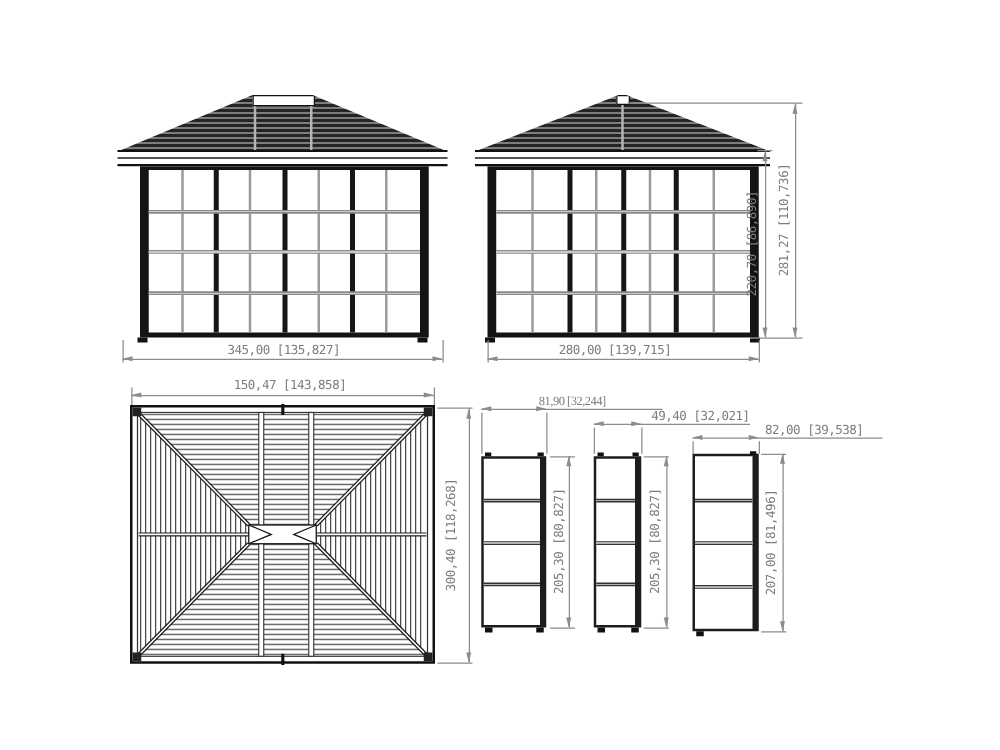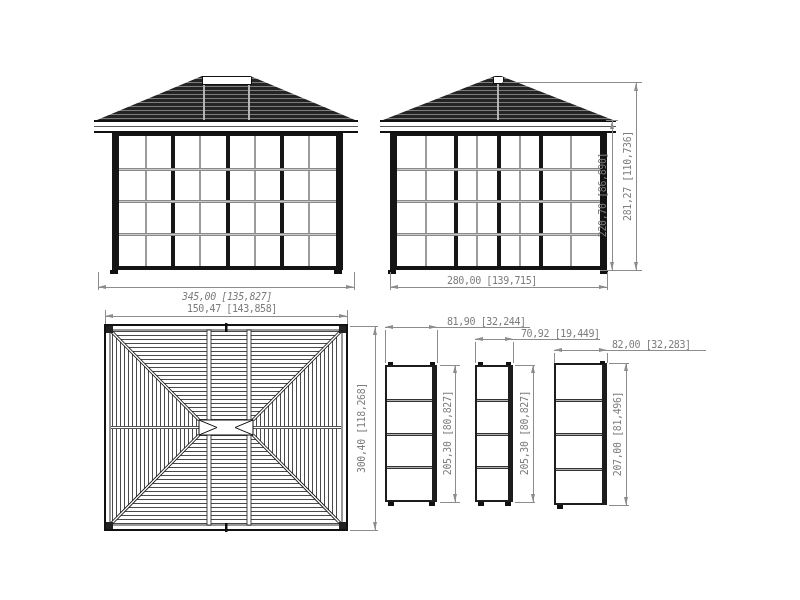--- a/index.html
+++ b/index.html
@@ -76,21 +76,21 @@
     </div>
     <div class="foot" style="left:13px;top:195px;"></div>
     <div class="foot" style="left:237px;top:195px;"></div>
   </div>
 
   <div class="dl-v abs" style="left:98px;top:272px;height:18px;"></div>
   <div class="dl-v abs" style="left:354px;top:272px;height:18px;"></div>
   <div class="dl-h abs" style="left:98px;top:287px;width:256px;"></div>
   <div class="ar l abs" style="left:98px;top:285px;"></div>
   <div class="ar r abs" style="left:346px;top:285px;"></div>
-  <div class="dlabel center abs" style="left:227px;top:292px;font-style:italic;">345,00 [135,827]</div>
+  <div class="dlabel center abs" style="left:227px;top:276px;">345,00 [135,827]</div>
 
   <div class="abs" style="left:383px;top:75px;width:230px;height:230px;">
     <div class="roof" style="left:0;top:0;width:230px;height:45px;clip-path:polygon(0% 100%,48.7% 2%,51.3% 2%,100% 100%);">
       <div class="rib" style="left:114px;top:5px;bottom:0;"></div>
       <div class="skylight" style="left:110px;top:1px;width:9px;height:6px;"></div>
     </div>
     <div class="eave" style="left:-3px;top:45px;width:236px;height:13px;"></div>
     <div class="wall" style="left:7px;top:58px;width:203px;height:130px;">
       <div class="vgry" style="left:calc(14.5% - 1px);"></div>
       <div class="vblk" style="left:calc(29% - 2px);"></div>
@@ -197,21 +197,21 @@
     <div class="div3" style="top:calc(50% - 1px);"></div>
     <div class="div3" style="top:calc(75% - 1px);"></div>
     <div class="pfoot" style="left:1px;"></div>
     <div class="pfoot" style="right:-3px;"></div>
   </div>
   <div class="dl-v abs" style="left:385px;top:330px;height:33px;"></div>
   <div class="dl-v abs" style="left:437px;top:330px;height:33px;"></div>
   <div class="dl-h abs" style="left:385px;top:327px;width:145px;"></div>
   <div class="ar l abs" style="left:385px;top:325px;"></div>
   <div class="ar r abs" style="left:429px;top:325px;"></div>
-  <div class="dlabel abs" style="left:447px;top:317px;">81,90 [32,244]</div>
+  <div class="dlabel abs" style="left:431px;top:317px;font-family:Liberation Serif, serif;">81,90 [32,244]</div>
   <div class="dl-h abs" style="left:440px;top:365px;width:20px;"></div>
   <div class="dl-h abs" style="left:440px;top:502px;width:20px;"></div>
   <div class="dl-v abs" style="left:455px;top:365px;height:137px;"></div>
   <div class="ar u abs" style="left:452.5px;top:365px;"></div>
   <div class="ar d abs" style="left:452.5px;top:494px;"></div>
   <div class="vlabel abs" style="left:373px;top:428px;">205,30 [80,827]</div>
 
   <div class="panel" style="left:475px;top:365px;width:31px;height:133px;">
     <div class="tab" style="left:1px;"></div>
     <div class="tab" style="right:-3px;"></div>
@@ -219,41 +219,41 @@
     <div class="div3" style="top:calc(50% - 1px);"></div>
     <div class="div3" style="top:calc(75% - 1px);"></div>
     <div class="pfoot" style="left:1px;"></div>
     <div class="pfoot" style="right:-3px;"></div>
   </div>
   <div class="dl-v abs" style="left:475px;top:342px;height:21px;"></div>
   <div class="dl-v abs" style="left:513px;top:342px;height:21px;"></div>
   <div class="dl-h abs" style="left:475px;top:339px;width:125px;"></div>
   <div class="ar l abs" style="left:475px;top:337px;"></div>
   <div class="ar r abs" style="left:505px;top:337px;"></div>
-  <div class="dlabel abs" style="left:521px;top:329px;">70,92 [19,449]</div>
+  <div class="dlabel abs" style="left:521px;top:329px;">49,40 [32,021]</div>
   <div class="dl-h abs" style="left:515px;top:365px;width:20px;"></div>
   <div class="dl-h abs" style="left:515px;top:502px;width:20px;"></div>
   <div class="dl-v abs" style="left:533px;top:365px;height:137px;"></div>
   <div class="ar u abs" style="left:530.5px;top:365px;"></div>
   <div class="ar d abs" style="left:530.5px;top:494px;"></div>
   <div class="vlabel abs" style="left:450px;top:428px;">205,30 [80,827]</div>
 
   <div class="panel" style="left:554px;top:363px;width:46px;height:138px;">
     <div class="tab" style="right:-3px;top:-4px;"></div>
     <div class="div3" style="top:calc(25% - 1px);"></div>
     <div class="div3" style="top:calc(50% - 1px);"></div>
     <div class="div3" style="top:calc(75% - 1px);"></div>
     <div class="pfoot" style="left:1px;"></div>
   </div>
   <div class="dl-v abs" style="left:554px;top:353px;height:10px;"></div>
   <div class="dl-v abs" style="left:607px;top:353px;height:10px;"></div>
   <div class="dl-h abs" style="left:554px;top:350px;width:152px;"></div>
   <div class="ar l abs" style="left:554px;top:348px;"></div>
   <div class="ar r abs" style="left:599px;top:348px;"></div>
-  <div class="dlabel abs" style="left:612px;top:340px;">82,00 [32,283]</div>
+  <div class="dlabel abs" style="left:612px;top:340px;">82,00 [39,538]</div>
   <div class="dl-h abs" style="left:609px;top:363px;width:20px;"></div>
   <div class="dl-h abs" style="left:609px;top:505px;width:20px;"></div>
   <div class="dl-v abs" style="left:626px;top:363px;height:142px;"></div>
   <div class="ar u abs" style="left:623.5px;top:363px;"></div>
   <div class="ar d abs" style="left:623.5px;top:497px;"></div>
   <div class="vlabel abs" style="left:543px;top:429px;">207,00 [81,496]</div>
 
 </div>
 
 </body></html>

